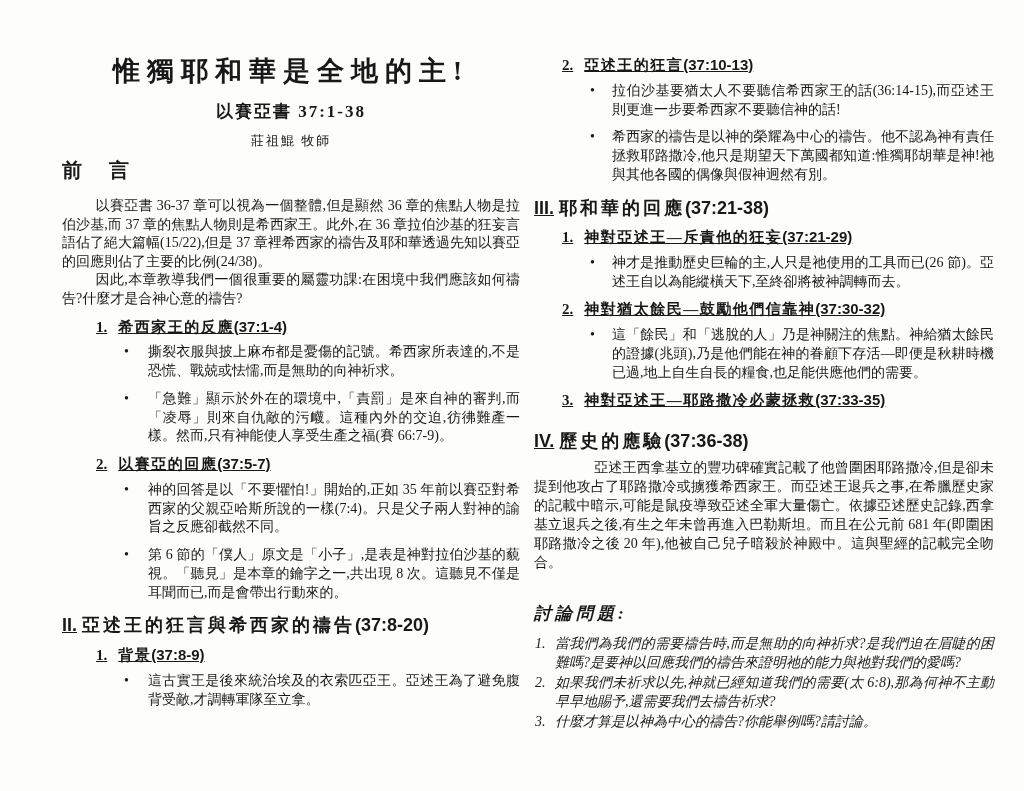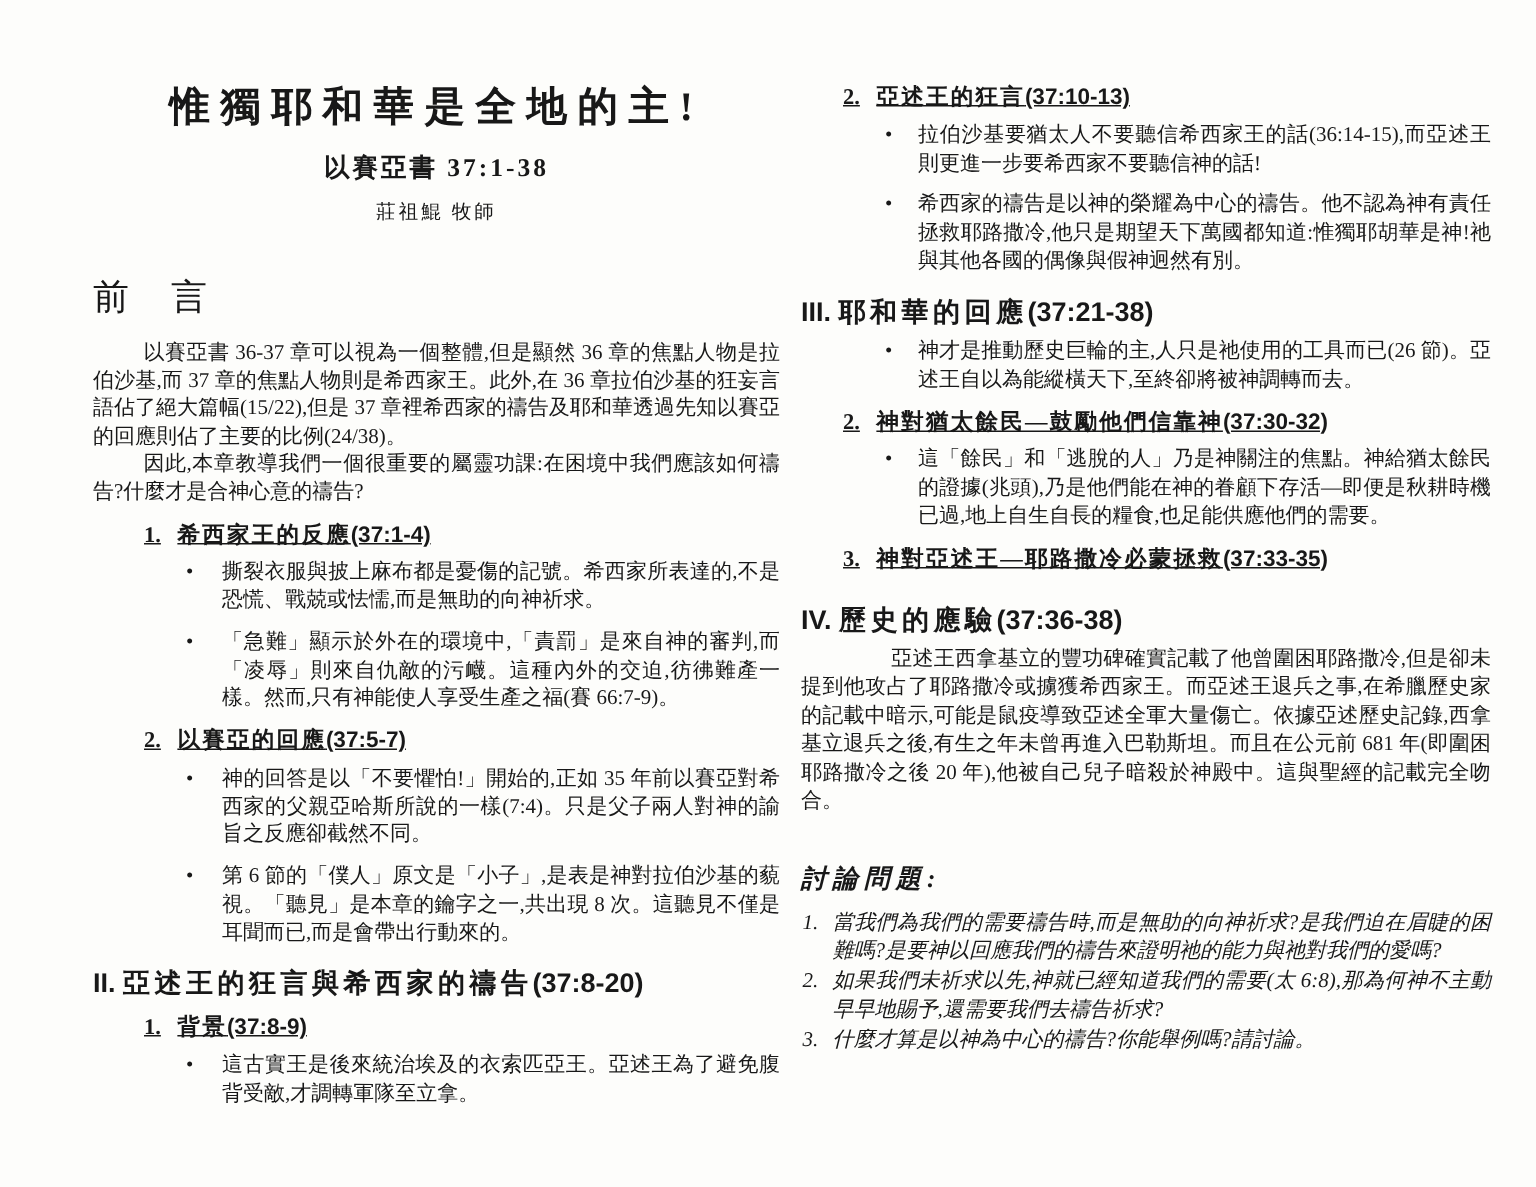--- a/index.html
+++ b/index.html
@@ -31,44 +31,45 @@
   }
   .subtitle {
     font-size:17px; font-weight:bold;
     letter-spacing:2px;
     margin-bottom:9px;
     text-align:center;
   }
   .author {
     font-size:13px;
     letter-spacing:2px;
-    margin-bottom:32px;
+    margin-bottom:7px;
   }
 
   .preface-heading {
-    font-size:24px; font-weight:normal;
+    font-size:20px; font-weight:bold;
     letter-spacing:11px;
     margin:2px 0 13px 0;
   }
   p.body {
     font-size:14px;
     line-height:1.33;
     text-align:justify;
   }
   p.first-indent { text-indent:2.4em; }
 
   
   .section-h {
     font-size:18px; font-weight:bold;
     margin:13px 0 5px 0;
     line-height:1.2;
   }
   .section-h .num {
     font-family:"Liberation Sans", sans-serif;
     margin-right:5px;
+    text-decoration:underline;
   }
   .section-h .txt { letter-spacing:3px; }
   .section-h .ref { font-family:"Liberation Sans", sans-serif; letter-spacing:0; }
 
   .sub-h {
     font-size:15px; font-weight:bold;
     margin:9px 0 4px 34px;
     line-height:1.25;
     text-decoration:underline;
   }
@@ -153,20 +154,21 @@
 
   <div class="col col-right">
 
     <h3 class="sub-h" style="margin-top:0;"><span class="num">2.</span><span class="txt">亞述王的狂言</span><span class="ref">(37:10-13)</span></h3>
     <div class="bullet">拉伯沙基要猶太人不要聽信希西家王的話(36:14-15),而亞述王則更進一步要希西家不要聽信神的話!</div>
 
     <div class="bullet">希西家的禱告是以神的榮耀為中心的禱告。他不認為神有責任拯救耶路撒冷,他只是期望天下萬國都知道:惟獨耶胡華是神!祂與其他各國的偶像與假神迥然有別。</div>
 
     <h2 class="section-h"><span class="num">III.</span><span class="txt">耶和華的回應</span><span class="ref">(37:21-38)</span></h2>
 
+    <h3 class="sub-h"><span class="num">1.</span><span class="txt">神對亞述王—斥責他的狂妄</span><span class="ref">(37:21-29)</span></h3>
     <div class="bullet">神才是推動歷史巨輪的主,人只是祂使用的工具而已(26 節)。亞述王自以為能縱橫天下,至終卻將被神調轉而去。</div>
 
     <h3 class="sub-h"><span class="num">2.</span><span class="txt">神對猶太餘民—鼓勵他們信靠神</span><span class="ref">(37:30-32)</span></h3>
     <div class="bullet">這「餘民」和「逃脫的人」乃是神關注的焦點。神給猶太餘民的證據(兆頭),乃是他們能在神的眷顧下存活—即便是秋耕時機已過,地上自生自長的糧食,也足能供應他們的需要。</div>
 
     <h3 class="sub-h"><span class="num">3.</span><span class="txt">神對亞述王—耶路撒冷必蒙拯救</span><span class="ref">(37:33-35)</span></h3>
 
     <h2 class="section-h" style="margin-top:21px;"><span class="num">IV.</span><span class="txt">歷史的應驗</span><span class="ref">(37:36-38)</span></h2>
     <p class="history-para">亞述王西拿基立的豐功碑確實記載了他曾圍困耶路撒冷,但是卻未提到他攻占了耶路撒冷或擄獲希西家王。而亞述王退兵之事,在希臘歷史家的記載中暗示,可能是鼠疫導致亞述全軍大量傷亡。依據亞述歷史記錄,西拿基立退兵之後,有生之年未曾再進入巴勒斯坦。而且在公元前 681 年(即圍困耶路撒冷之後 20 年),他被自己兒子暗殺於神殿中。這與聖經的記載完全吻合。</p>
 

